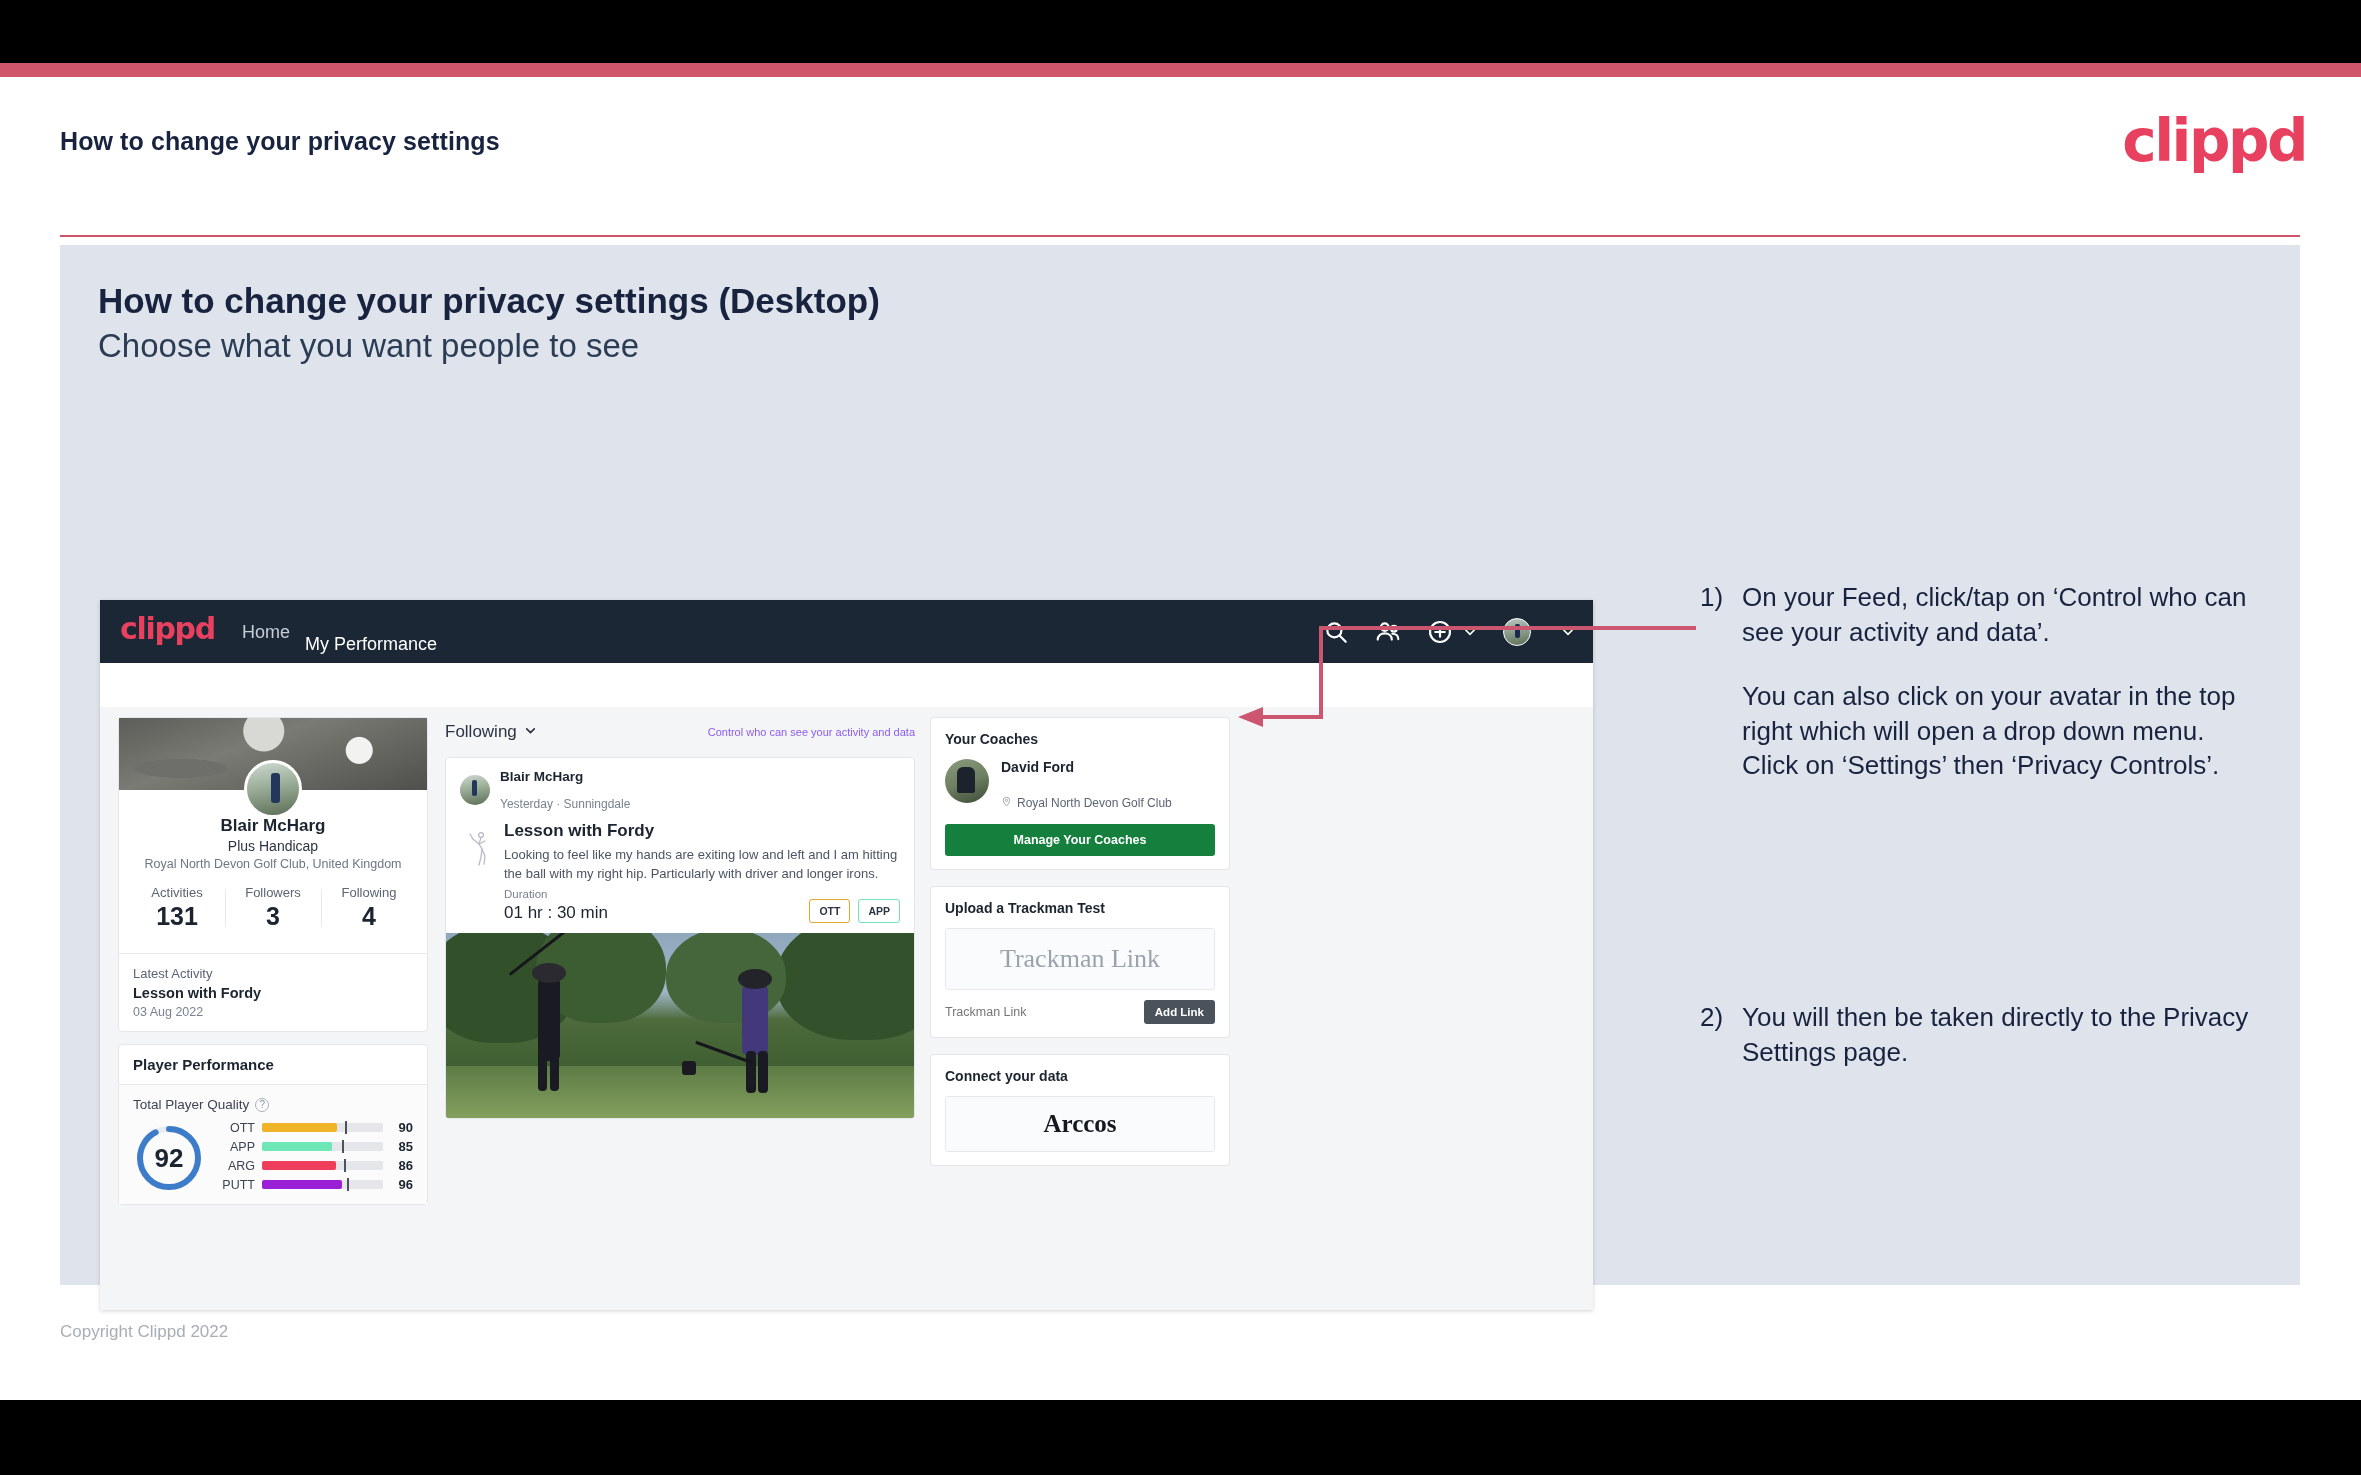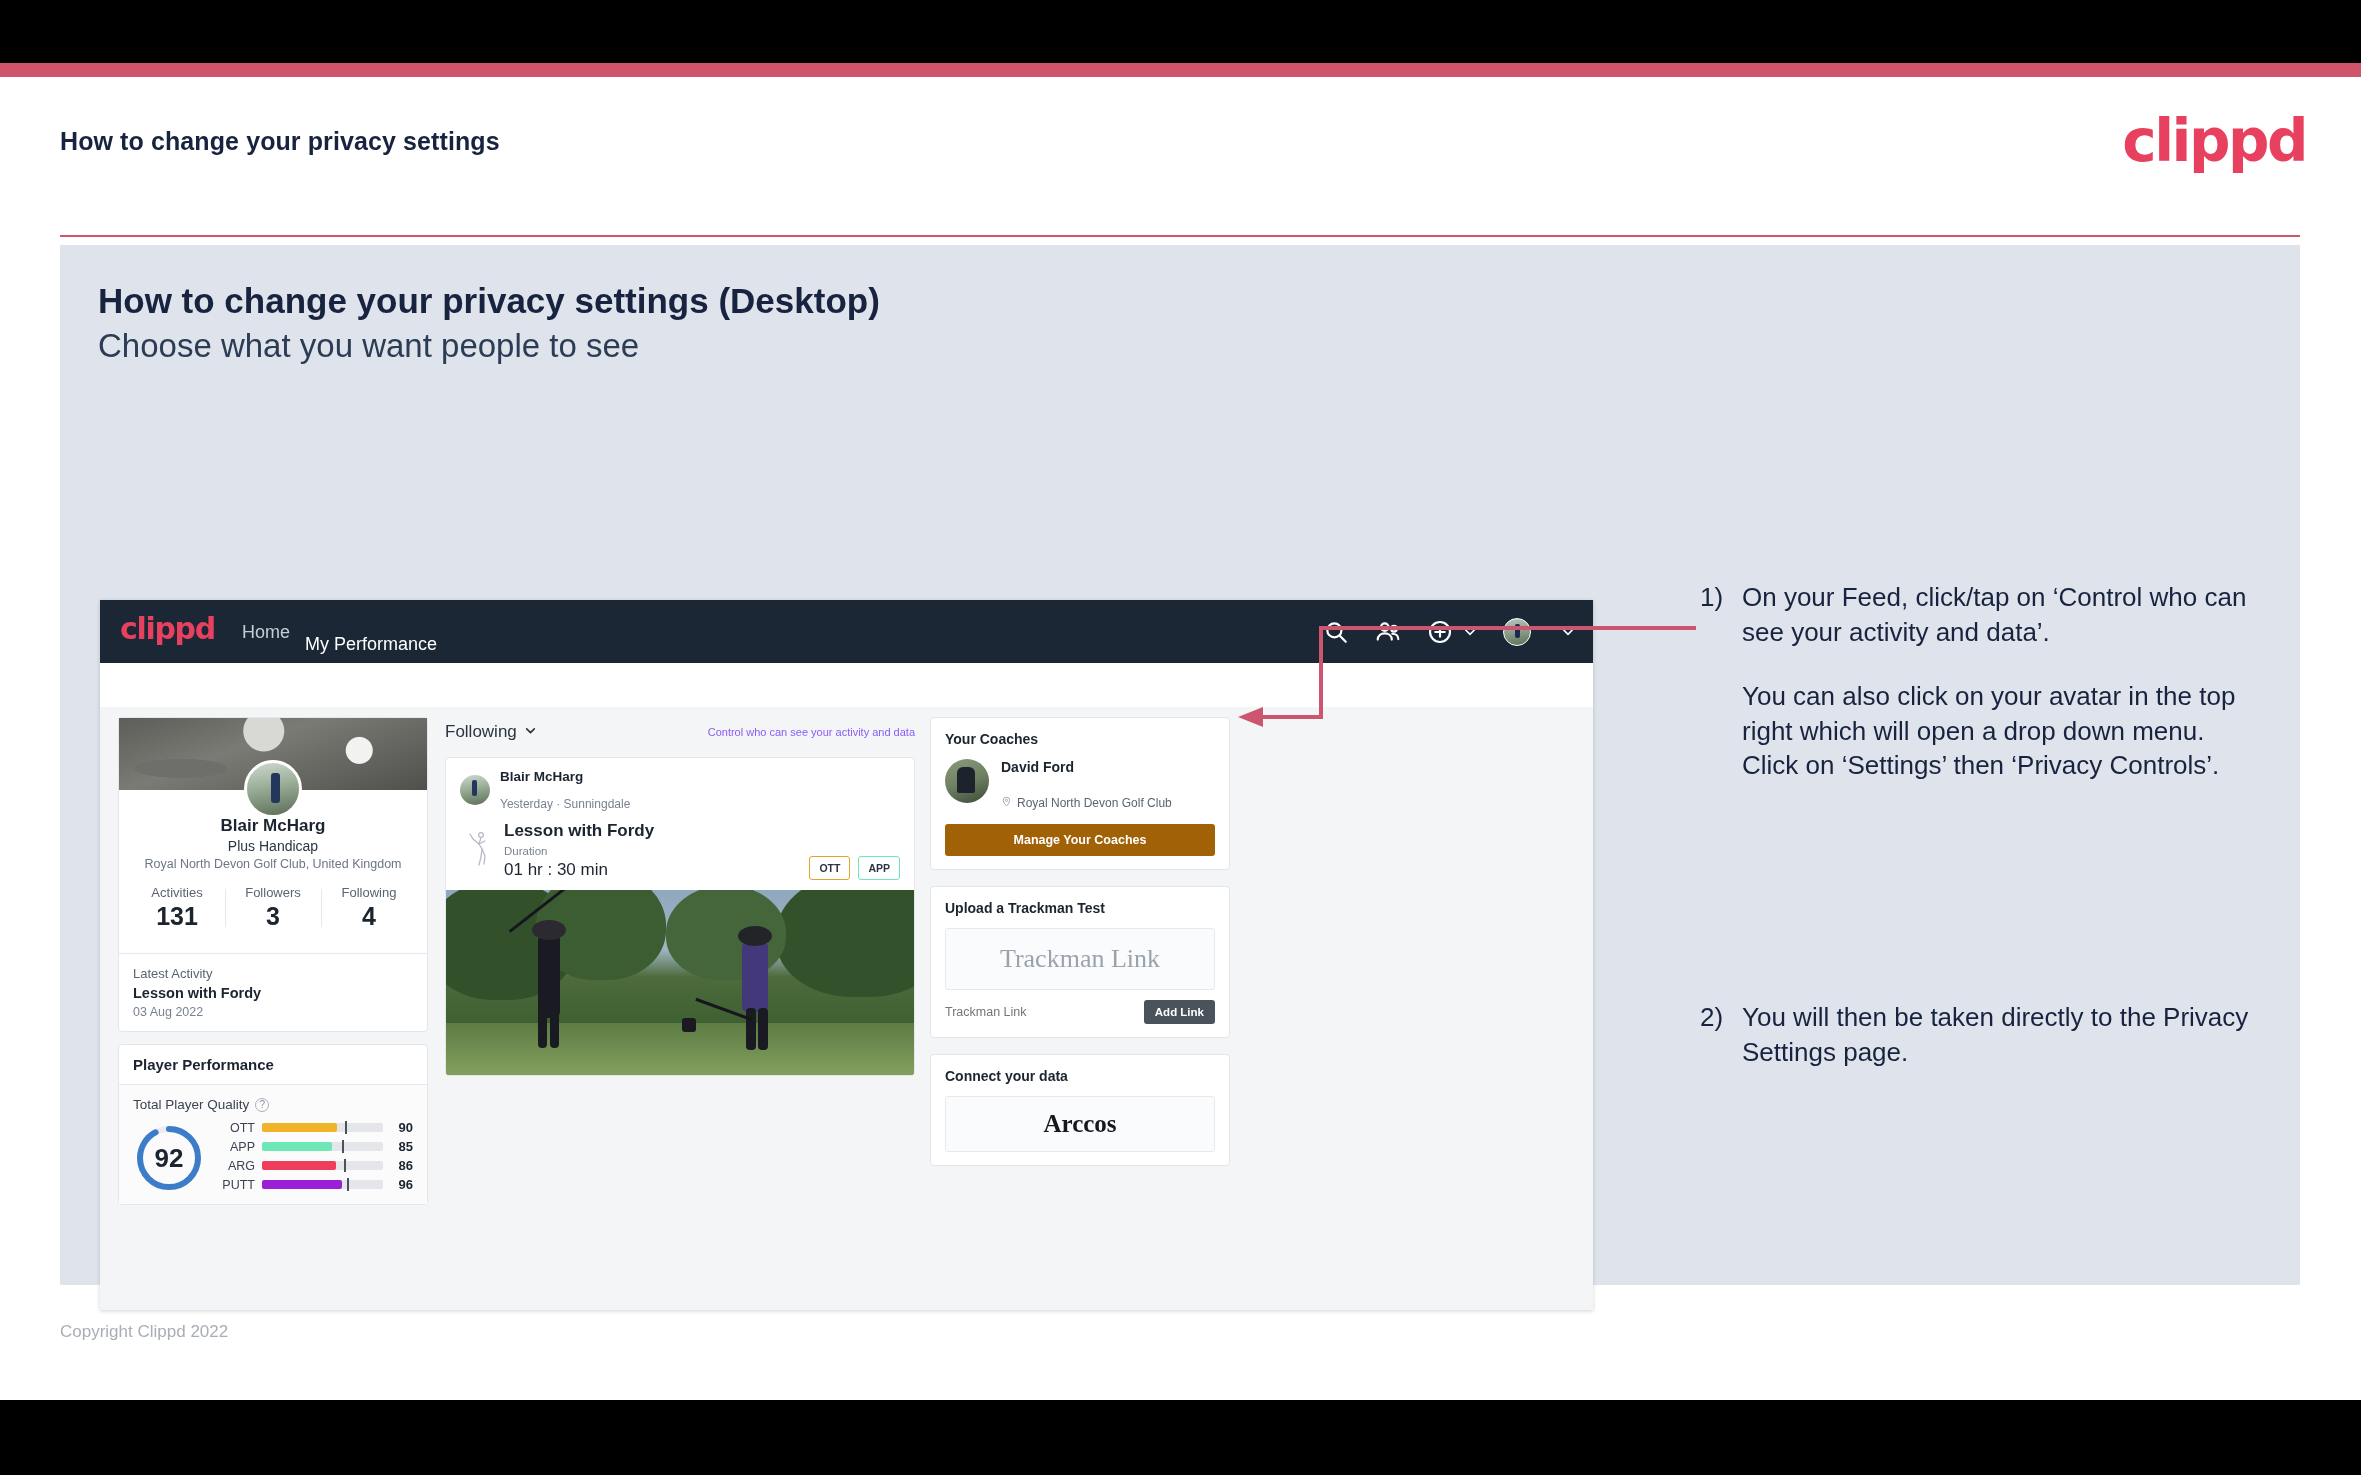--- a/index.html
+++ b/index.html
@@ -216,21 +216,21 @@
   .coach-av {
     width:44px; height:44px; border-radius:50%; flex:0 0 44px;
     background:linear-gradient(160deg,#8a9a7d 0%,#6f8063 50%,#3c4a36 100%); position:relative; overflow:hidden;
   }
   .coach-av::after{ content:""; position:absolute; left:12px; top:8px; width:18px; height:26px; background:#1c232c; border-radius:6px 6px 2px 2px;}
   .coach-info { margin-left:12px; }
   .coach-name { font-size:14px; font-weight:700; color:#1c2430; }
   .coach-club { font-size:12px; color:#5b6472; margin-top:21px; display:flex; align-items:center; gap:5px; }
   .coach-club svg { width:11px; height:11px; color:#9aa2ad; }
   .btn-dark {
-    margin-top:14px; width:100%; height:32px; background:#a16207; color:#fff;
+    margin-top:14px; width:100%; height:32px; background:#15803d; color:#fff;
     font-size:12.5px; font-weight:700; border:none; border-radius:3px; cursor:pointer;
     font-family:"Liberation Sans", sans-serif;
   }
 
   .drop {
     margin-top:12px; border:1px solid #e6e8ec; border-radius:3px; background:#fafbfc;
     height:62px; display:flex; align-items:center; justify-content:center;
   }
   .drop-logo { font-family:"Liberation Serif", serif; font-size:26px; color:#9aa2ad; }
   .link-row { display:flex; align-items:center; margin-top:10px; gap:8px; }
@@ -448,20 +448,21 @@
                 <svg viewBox="0 0 24 36" fill="none" stroke="currentColor" stroke-width="1.3" stroke-linecap="round">
                   <circle cx="13" cy="4" r="2.4"></circle>
                   <path d="M13 6.6 L11 13 L14 18 L13 26 L11 34"></path>
                   <path d="M14 18 L17 25 L16 33"></path>
                   <path d="M11 13 L5 8 L2 3"></path>
                   <path d="M11 13 L17 10"></path>
                 </svg>
               </div>
               <div class="post-txt">
                 <div class="post-title">Lesson with Fordy</div>
+                <div class="post-desc">Looking to feel like my hands are exiting low and left and I am hitting the ball with my right hip. Particularly with driver and longer irons.</div>
                 <div class="dur-row">
                   <div>
                     <div class="dur-label">Duration</div>
                     <div class="dur-value">01 hr : 30 min</div>
                   </div>
                   <div class="tags">
                     <span class="tag tag-ott">OTT</span>
                     <span class="tag tag-app">APP</span>
                   </div>
                 </div>

